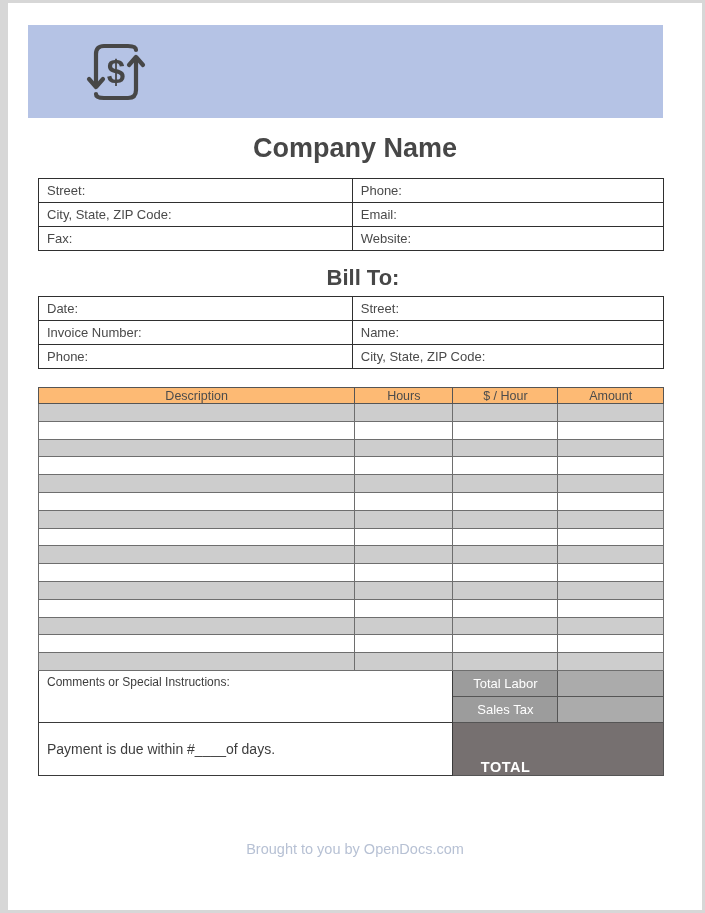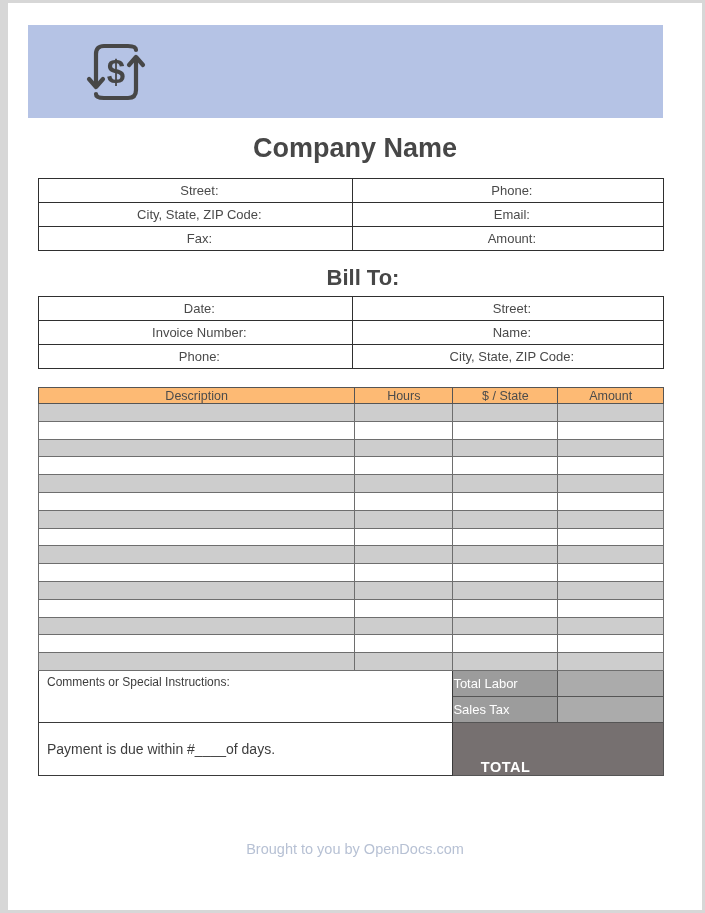--- a/index.html
+++ b/index.html
@@ -49,21 +49,20 @@
     border-collapse: collapse; table-layout: fixed;
   }
   .info-table.company { top: 175px; }
   .info-table.billto  { top: 293px; }
   .info-table td {
     border: 1px solid #2f2f2f;
     height: 24px;
     font-size: 13px; color: #4a4a4a;
     padding: 0 0 0 8px;
     vertical-align: middle;
-    text-align: center;
   }
 
   
   .items-table {
     position: absolute; left: 30px; top: 384px; width: 626px;
     border-collapse: collapse; table-layout: fixed;
   }
   .items-table th {
     background: #fdba74;
     border: 1px solid #555555;
@@ -83,21 +82,21 @@
   .sum-row-a td, .sum-row-b td { height: 26px; }
   td.comments-cell {
     background: #ffffff;
     border: 1px solid #3a3a3a;
     vertical-align: top;
     font-size: 12px; color: #3d3d3d;
     padding: 4px 0 0 8px;
   }
   td.sum-label {
     background: #9c9c9c; border: 1px solid #555555;
-    color: #ffffff; font-size: 13px; padding: 0;
+    color: #ffffff; font-size: 13px; text-align: center; padding: 0;
   }
   td.sum-value { background: #ababab; border: 1px solid #555555; padding: 0; }
   td.payment-cell {
     background: #ffffff; border: 1px solid #3a3a3a;
     height: 29px; font-size: 14px; color: #3d3d3d;
     padding: 0 0 0 8px; vertical-align: middle;
   }
   td.total-cell {
     background: #767070; border: 1px solid #555555;
     padding: 0; vertical-align: middle;
@@ -143,21 +142,21 @@
         <tr>
       <td>Street:</td>
       <td>Phone:</td>
     </tr>
     <tr>
       <td>City, State, ZIP Code:</td>
       <td>Email:</td>
     </tr>
     <tr>
       <td>Fax:</td>
-      <td>Amount:</td>
+      <td>Website:</td>
     </tr>
   </tbody>
     </table>
 
   <h3 class="billto-heading">Bill To:</h3>
 
   <table class="info-table billto">
     <colgroup>
         <col style="width:50.2%">
         <col style="width:49.8%">
@@ -182,21 +181,21 @@
     <colgroup>
       <col style="width:50.6%">
         <col style="width:15.7%">
         <col style="width:16.8%">
         <col style="width:16.9%">
     </colgroup>
     <thead>
       <tr>
         <th>Description</th>
         <th>Hours</th>
-        <th>$ / State</th>
+        <th>$ / Hour</th>
         <th>Amount</th>
       </tr>
     </thead>
     <tbody class="items-body">
         <tr class="row-gray">
           <td></td>
           <td></td>
           <td></td>
           <td></td>
         </tr>

